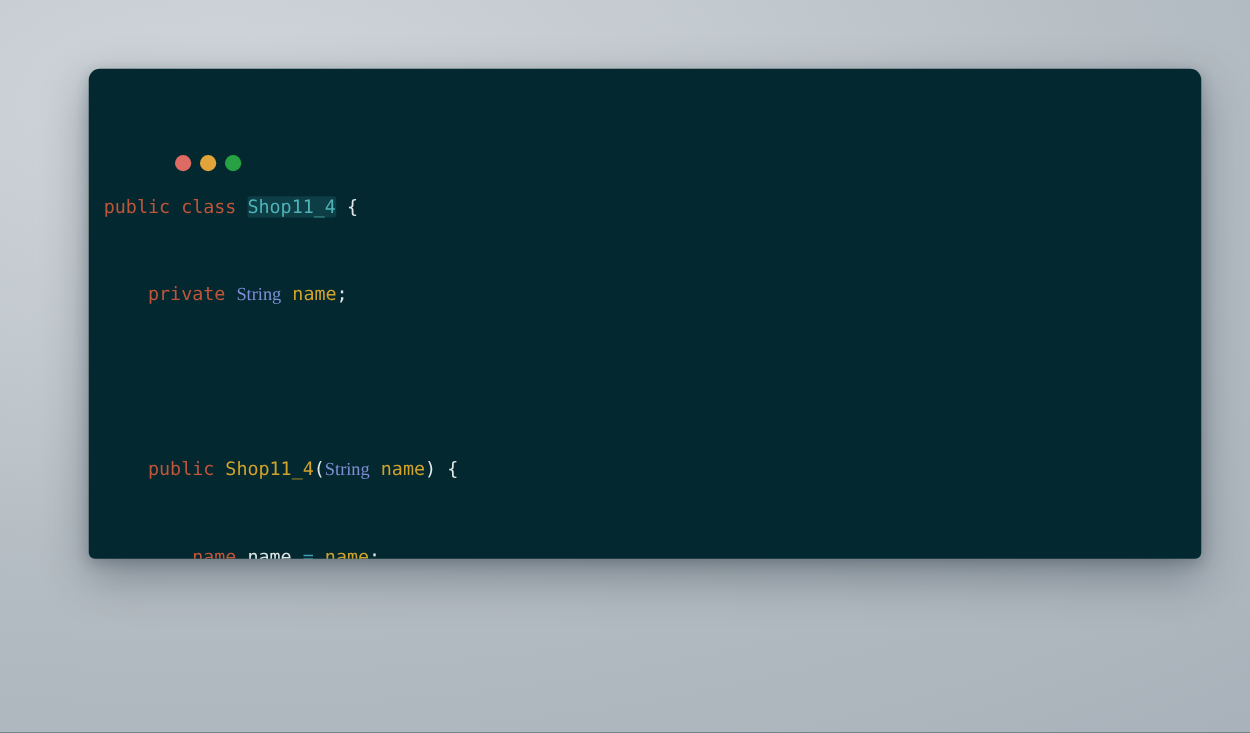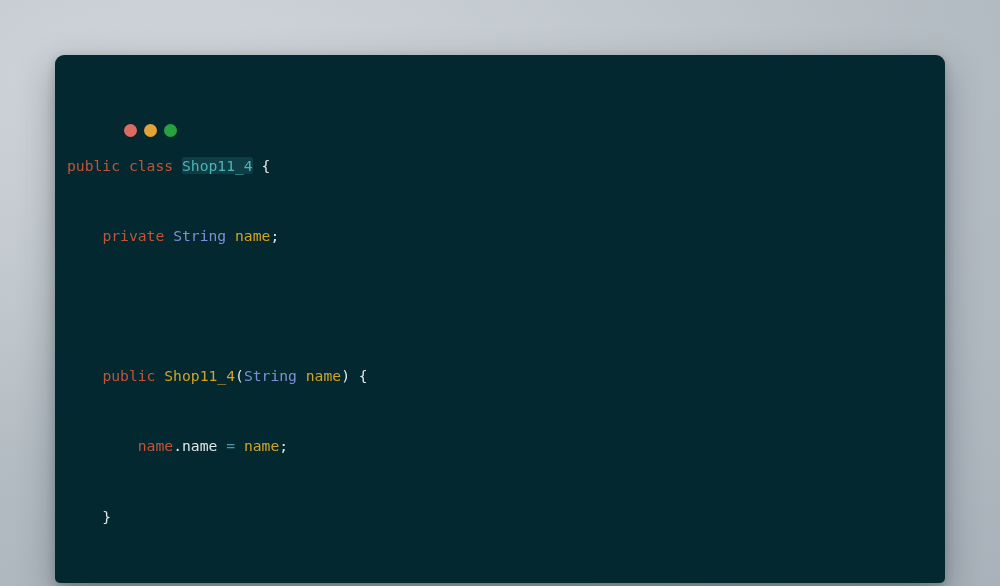--- a/index.html
+++ b/index.html
@@ -15,24 +15,24 @@
   }
   #desktop {
     position: relative;
     width: 1000px;
     height: 586px;
     background:
       radial-gradient(ellipse 130% 110% at 18% 14%, #cfd5da 0%, #c3cacf 32%, #b4bcc3 60%, #a9b2ba 100%);
   }
   #window {
     position: absolute;
-    left: 55px;
+    left: 71px;
     top: 55px;
     width: 890px;
-    height: 528px;
+    height: 392px;
     background: #04282f;
     border-radius: 9px 9px 5px 5px;
     box-shadow: 0 14px 36px rgba(25,40,50,0.36), 0 3px 10px rgba(25,40,50,0.22);
     overflow: hidden;
   }
   #titlebar {
     position: absolute;
     left: 0; top: 0;
     width: 100%;
     height: 38px;
@@ -58,21 +58,21 @@
     line-height: 17.55px;
     white-space: pre;
     letter-spacing: 0px;
     color: #cfd8d8;
   }
   .ln { display: block; height: 17.55px; }
   .ln.blank { color: transparent; }
 
   
   .kw   { color: #c0553a; }   
-  .typ  { color: #7f8fd6; }   
+  .typ  { color: #7f8fd6; font-family: Liberation Serif, serif; }   
   .cls  { color: #d2a32a; }   
   .var  { color: #d2a32a; }   
   .fn   { color: #dfe6e6; }   
   .pun  { color: #dfe6e6; }   
   .op   { color: #3f9fb0; }   
   .hl   { color: #4fb3b8; background: #0d3d45; border-radius: 2px; }
 </style>
 </head>
 <body>
 

